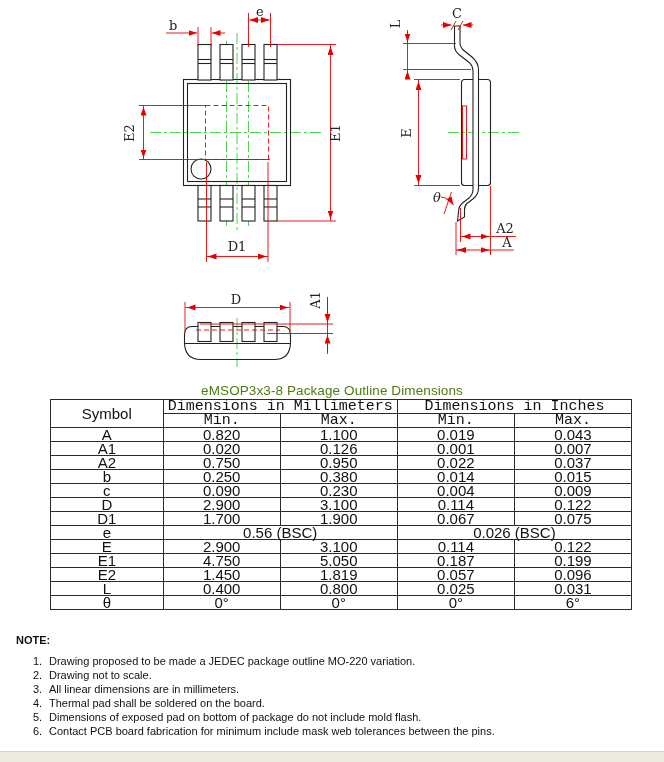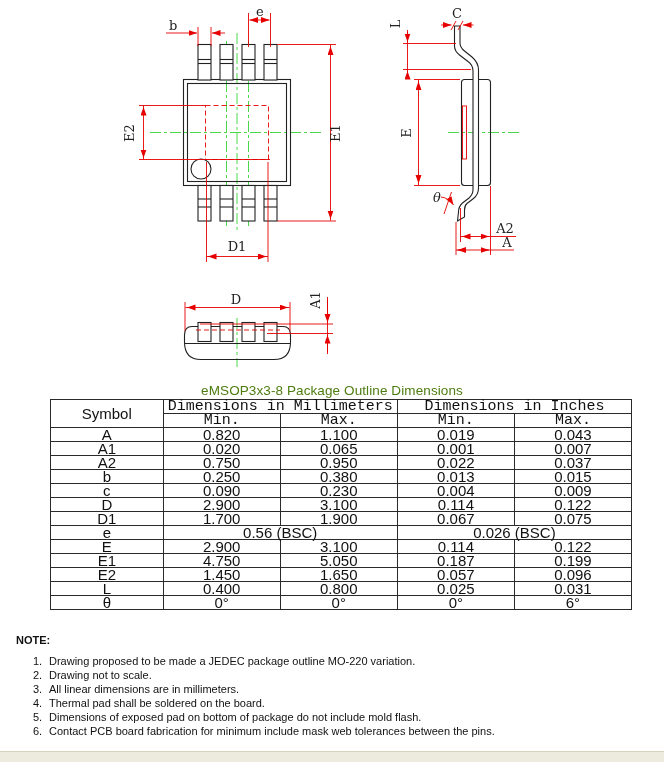--- a/index.html
+++ b/index.html
@@ -231,36 +231,36 @@
   <tr>
     <td>A</td>
     <td>0.820</td>
     <td>1.100</td>
     <td>0.019</td>
     <td>0.043</td>
   </tr>
   <tr>
     <td>A1</td>
     <td>0.020</td>
-    <td>0.065</td>
+    <td>0.126</td>
     <td>0.001</td>
     <td>0.007</td>
   </tr>
   <tr>
     <td>A2</td>
     <td>0.750</td>
     <td>0.950</td>
     <td>0.022</td>
     <td>0.037</td>
   </tr>
   <tr>
     <td>b</td>
     <td>0.250</td>
     <td>0.380</td>
-    <td>0.013</td>
+    <td>0.014</td>
     <td>0.015</td>
   </tr>
   <tr>
     <td>c</td>
     <td>0.090</td>
     <td>0.230</td>
     <td>0.004</td>
     <td>0.009</td>
   </tr>
   <tr>
@@ -292,21 +292,21 @@
   <tr>
     <td>E1</td>
     <td>4.750</td>
     <td>5.050</td>
     <td>0.187</td>
     <td>0.199</td>
   </tr>
   <tr>
     <td>E2</td>
     <td>1.450</td>
-    <td>1.650</td>
+    <td>1.819</td>
     <td>0.057</td>
     <td>0.096</td>
   </tr>
   <tr>
     <td>L</td>
     <td>0.400</td>
     <td>0.800</td>
     <td>0.025</td>
     <td>0.031</td>
   </tr>

